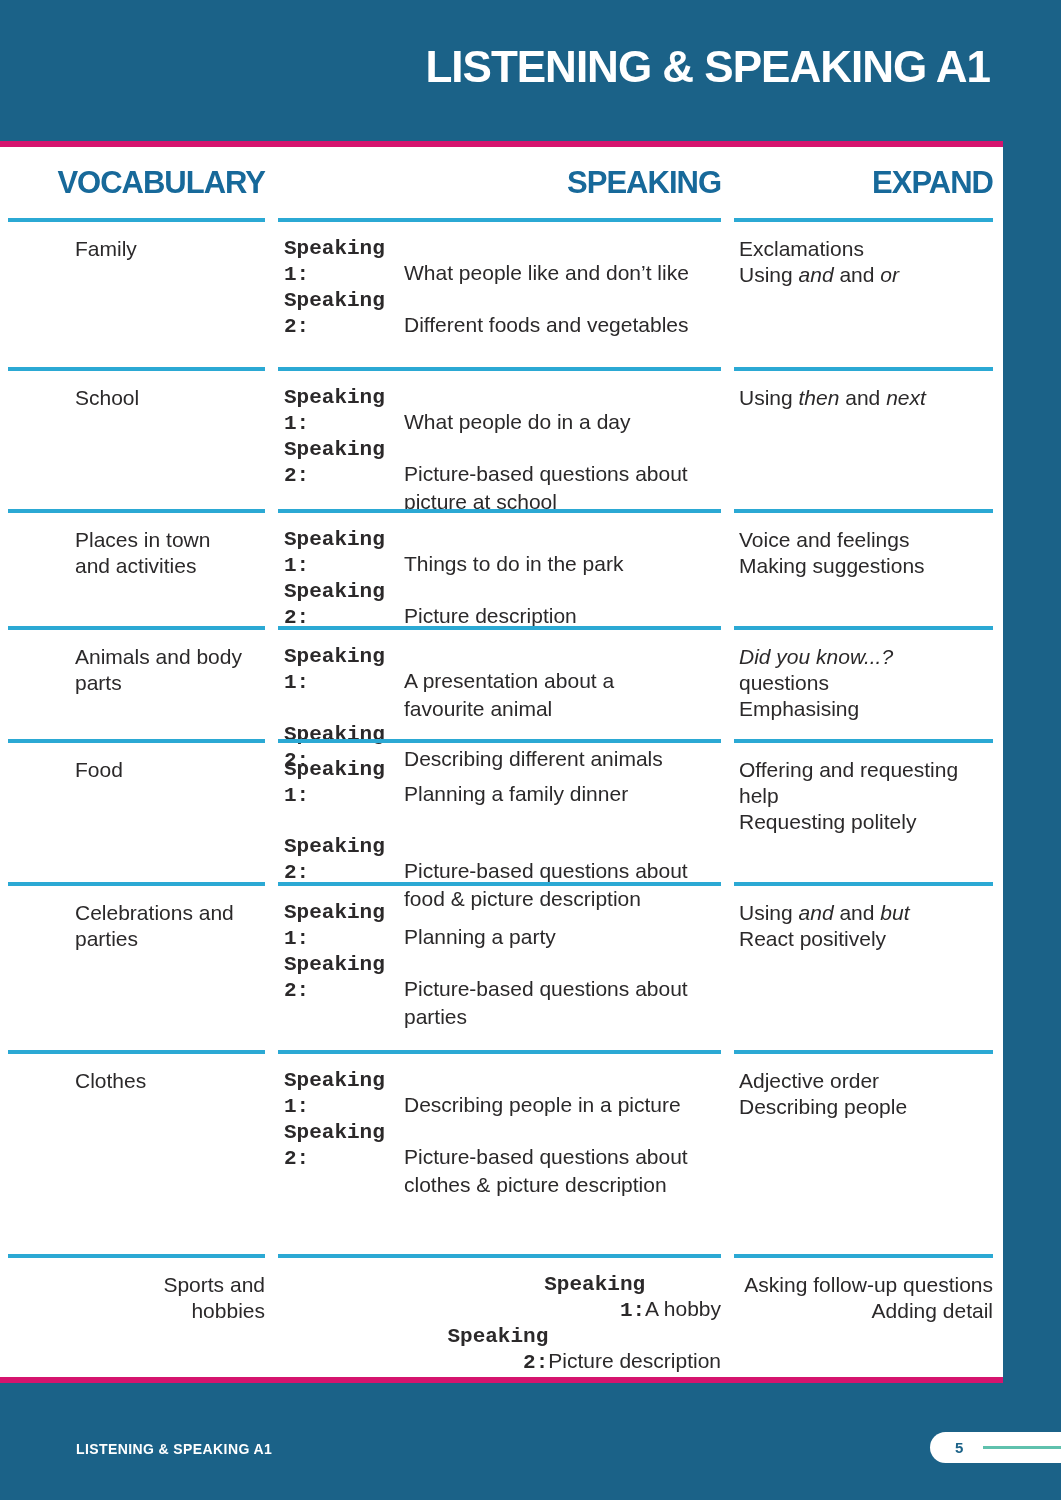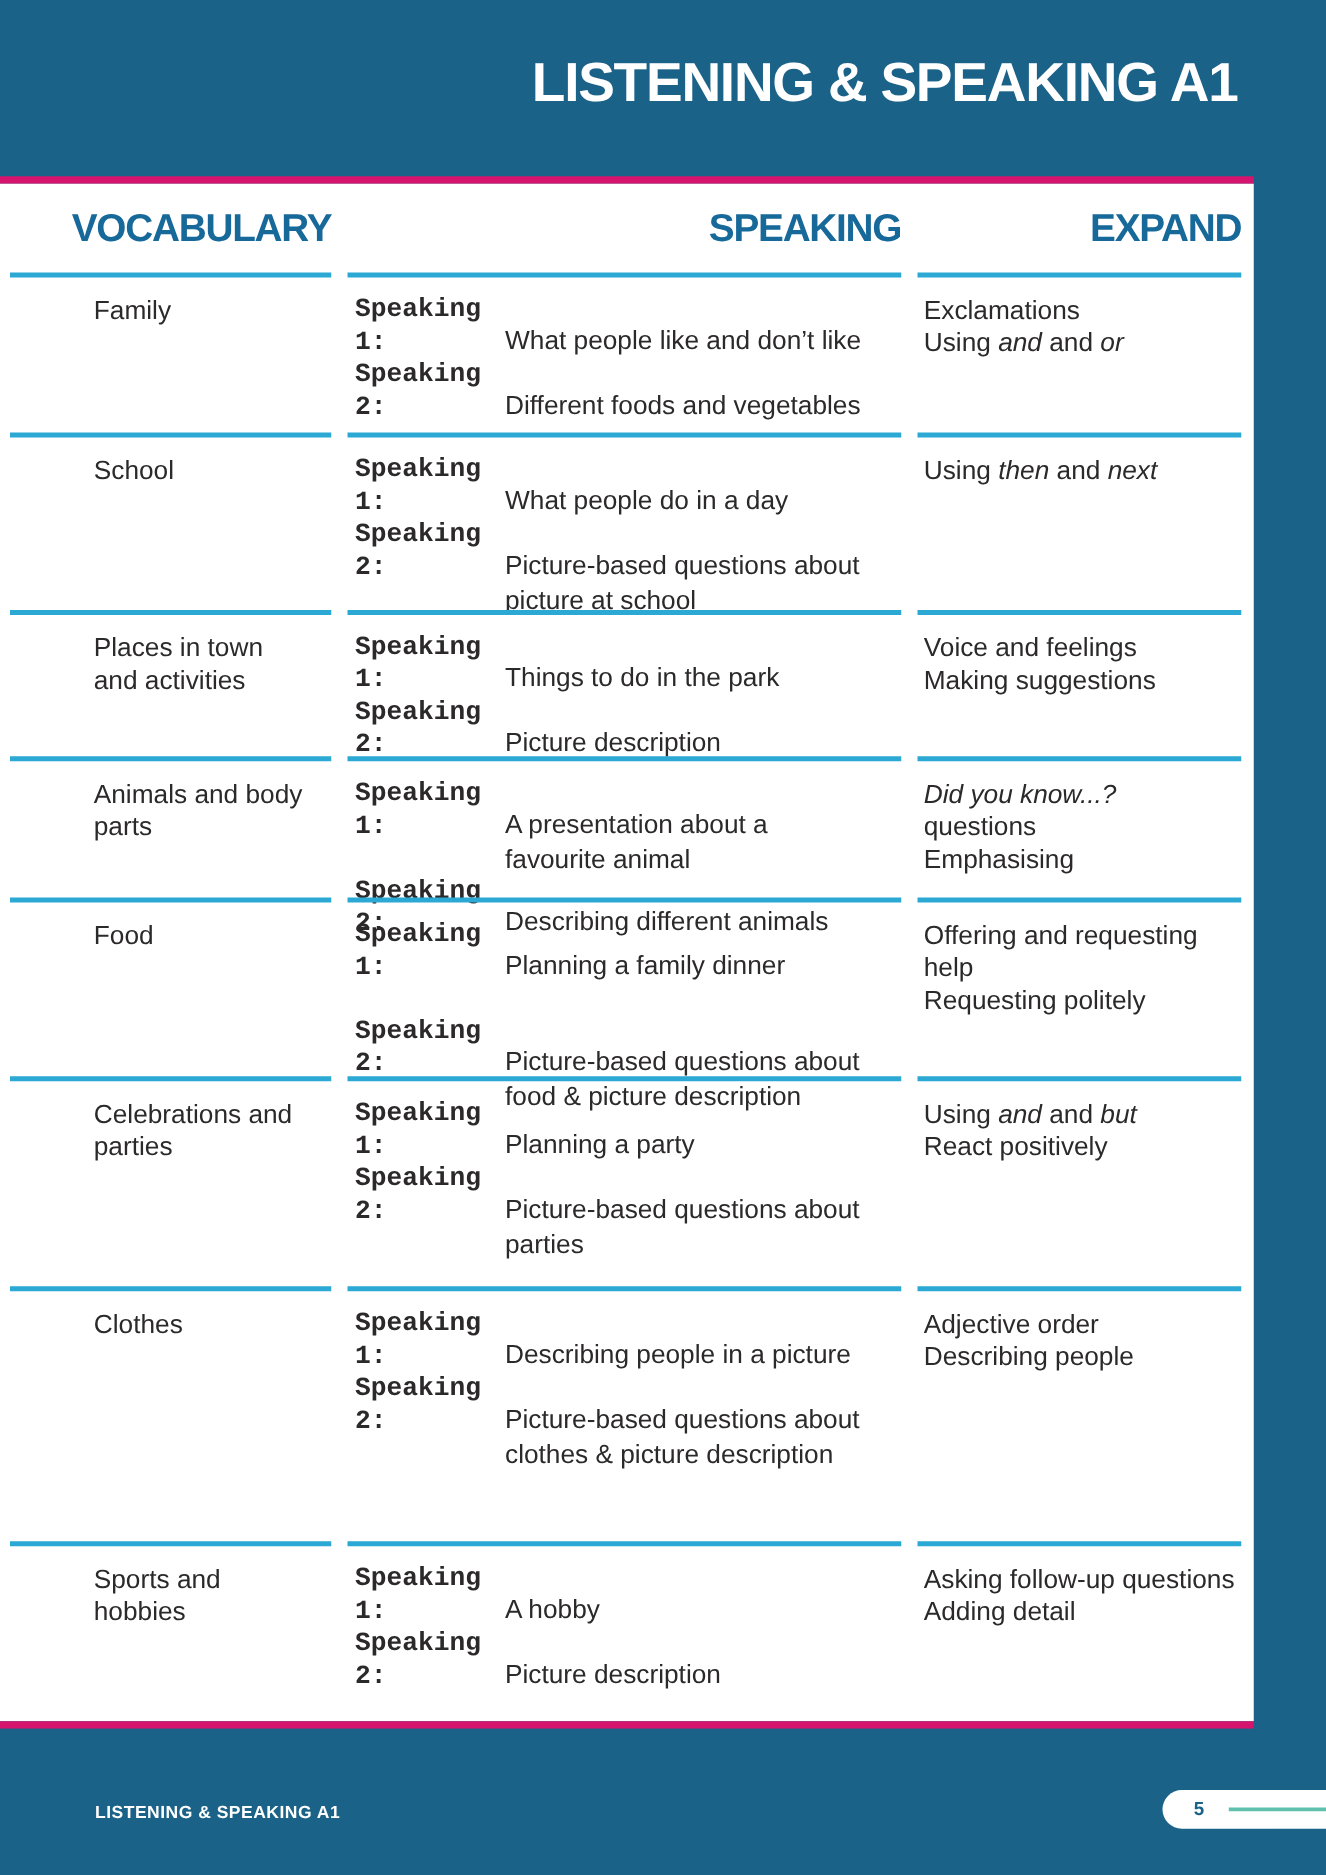--- a/index.html
+++ b/index.html
@@ -47,28 +47,28 @@
     text-align: right;
     white-space: nowrap;
   }
   .col-h.ch1 { padding-left: 45px; }
   .trow {
     display: grid;
     grid-template-columns: 257px 443px 259px;
     column-gap: 13px;
     margin-left: 8px;
   }
-  .rows .trow:nth-child(1) { height: 128px; }
+  .rows .trow:nth-child(1) { height: 149px; }
   .rows .trow:nth-child(2) { height: 142px; }
   .rows .trow:nth-child(3) { height: 117px; }
   .rows .trow:nth-child(4) { height: 113px; }
   .rows .trow:nth-child(5) { height: 143px; }
   .rows .trow:nth-child(6) { height: 168px; }
   .rows .trow:nth-child(7) { height: 204px; }
-  .rows .trow:nth-child(8) { height: 140px; }
+  .rows .trow:nth-child(8) { height: 140px; text-align: right; }
   .cell {
     border-top: 4px solid var(--cyan, #2ba9d4);
     padding-top: 14px;
     font-size: 21px;
     line-height: 26px;
     color: var(--body_text, #2b292a);
   }
   .vcell { padding-left: 67px; }
   .scell { padding-left: 6px; }
   .ecell { padding-left: 5px; }

